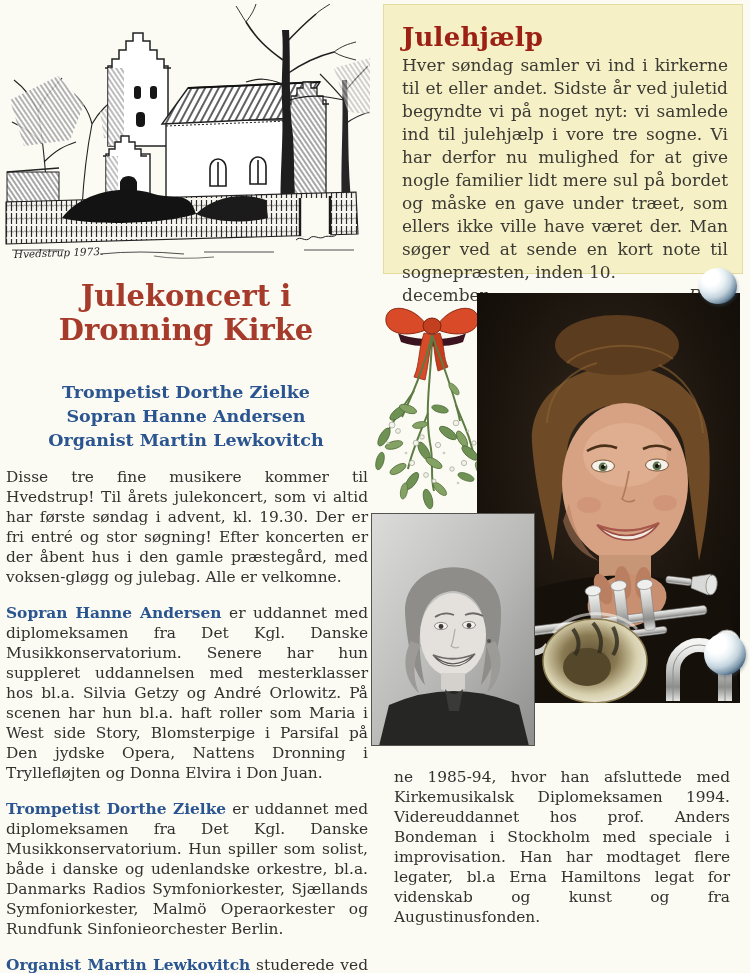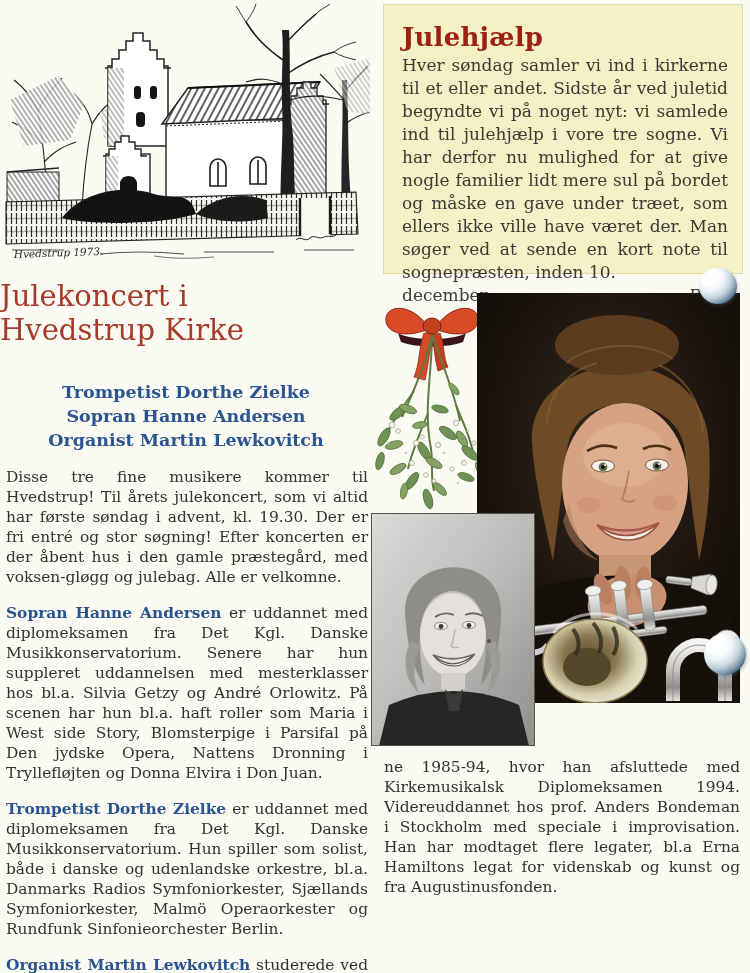--- a/index.html
+++ b/index.html
@@ -24,43 +24,43 @@
   .julebox .jul-body{
     margin:0; font-size:17px; line-height:23px; text-align:justify; color:#3c3a34;
   }
   .julebox .jul-last-row{
     display:flex; justify-content:space-between;
     font-size:17px; line-height:23px; color:#3c3a34;
   }
   .julebox .jul-sig{font-style:italic;}
   
   .concert-title{
-    position:absolute; left:0; top:279px; width:372px; text-align:left;
-    color:#a63b2b; font-weight:normal; font-size:29px; line-height:34px;
+    position:absolute; left:0; top:279px; width:372px; text-align:center;
+    color:#a63b2b; font-weight:bold; font-size:29px; line-height:34px;
   }
   .date-line{
     position:absolute; left:0; top:349px; width:372px; text-align:center;
     font-weight:bold; font-size:17.5px; color:#24221f;
   }
   .performers{
     position:absolute; left:0; top:380px; width:372px; text-align:center;
     color:#2a5590; font-weight:bold; font-size:17.5px; line-height:24px;
   }
   
   .left-col{
     position:absolute; left:6px; top:451px; width:362px;
     font-size:15.4px; line-height:20px; text-align:justify;
   }
   .left-col p{margin:16px 0 13px 0;}
   .lead{color:#2a5590; font-weight:bold;}
   .right-col{
     position:absolute; left:378px; top:751px; width:368px;
     font-size:15.4px; line-height:20px; text-align:justify;
   }
-  .right-col p{margin:6px;}
+  .right-col p{margin:16px;}
   .right-col p.indent{text-indent:15px;}
   
   .mistletoe{position:absolute; left:368px; top:292px; width:128px; height:232px;}
   .photo-color{position:absolute; left:477px; top:293px; width:263px; height:410px;}
   .photo-bw{position:absolute; left:371px; top:513px; width:164px; height:233px;}
   .photo-color svg,.photo-bw svg,.church-art svg,.mistletoe svg{display:block;width:100%;height:100%;}
   
   .droplet{
     position:absolute; border-radius:50%;
     background:
@@ -171,21 +171,21 @@
     <h2>Julehjælp</h2>
     <p class="jul-body">Hver søndag samler vi ind i kirkerne til et eller andet. Sidste år ved juletid begyndte vi på noget nyt: vi samlede ind til julehjælp i vore tre sogne. Vi har derfor nu mulighed for at give nogle familier lidt mere sul på bordet og måske en gave under træet, som ellers ikke ville have været der. Man søger ved at sende en kort note til sognepræsten, inden 10.</p>
     <div class="jul-last-row">
       <span>december.</span>
       <span class="jul-sig">Red.</span>
     </div>
   </div>
 
   <div class="concert-title">
     <div>Julekoncert i</div>
-    <div>Hvedstrup Kirke</div>
+    <div>Dronning Kirke</div>
   </div>
   <div class="performers">
     <div>Trompetist Dorthe Zielke</div>
     <div>Sopran Hanne Andersen</div>
     <div>Organist Martin Lewkovitch</div>
   </div>
 
   <div class="left-col">
     <p>Disse tre fine musikere kommer til Hvedstrup! Til årets julekoncert, som vi altid har første søndag i advent, kl. 19.30. Der er fri entré og stor søgning! Efter koncerten er der åbent hus i den gamle præstegård, med voksen-gløgg og julebag. Alle er velkomne.</p>
     <p><span class="lead">Sopran Hanne Andersen</span><span> er uddannet med diplomeksamen fra Det Kgl. Danske Musikkonservatorium. Senere har hun suppleret uddannelsen med mesterklasser hos bl.a. Silvia Getzy og André Orlowitz. På scenen har hun bl.a. haft roller som Maria i West side Story, Blomsterpige i Parsifal på Den jydske Opera, Nattens Dronning i Tryllefløjten og Donna Elvira i Don Juan.</span></p>

